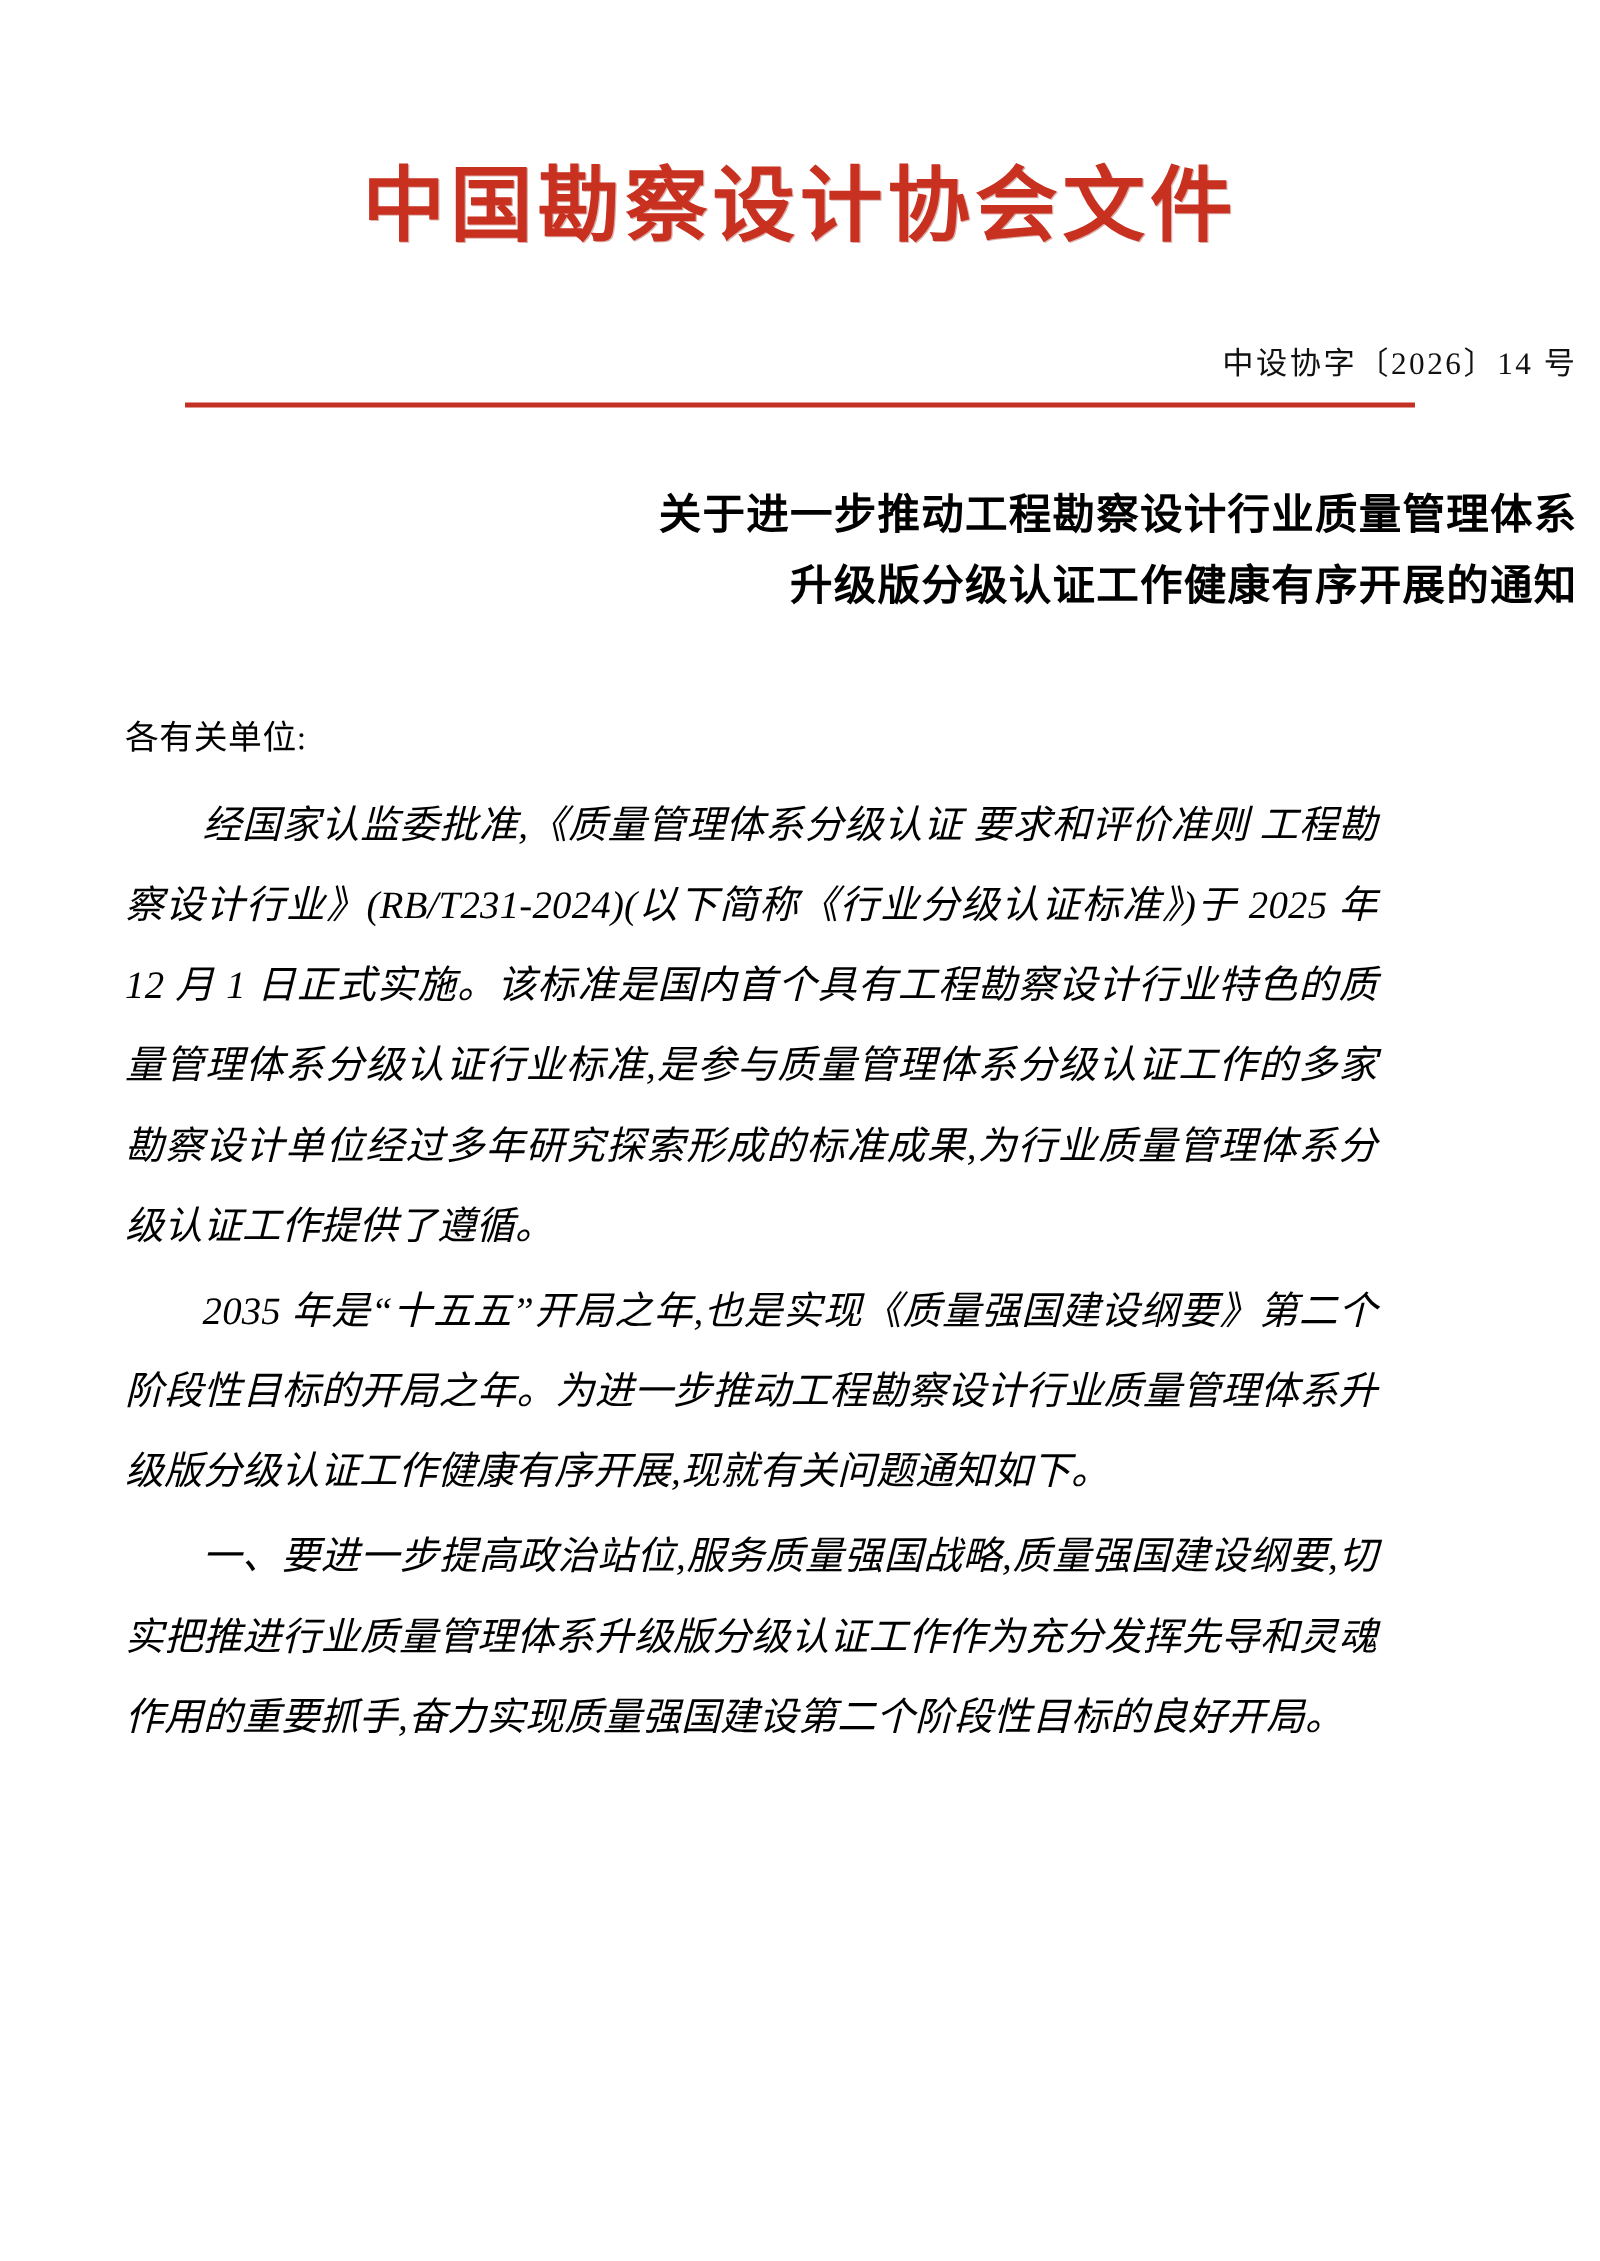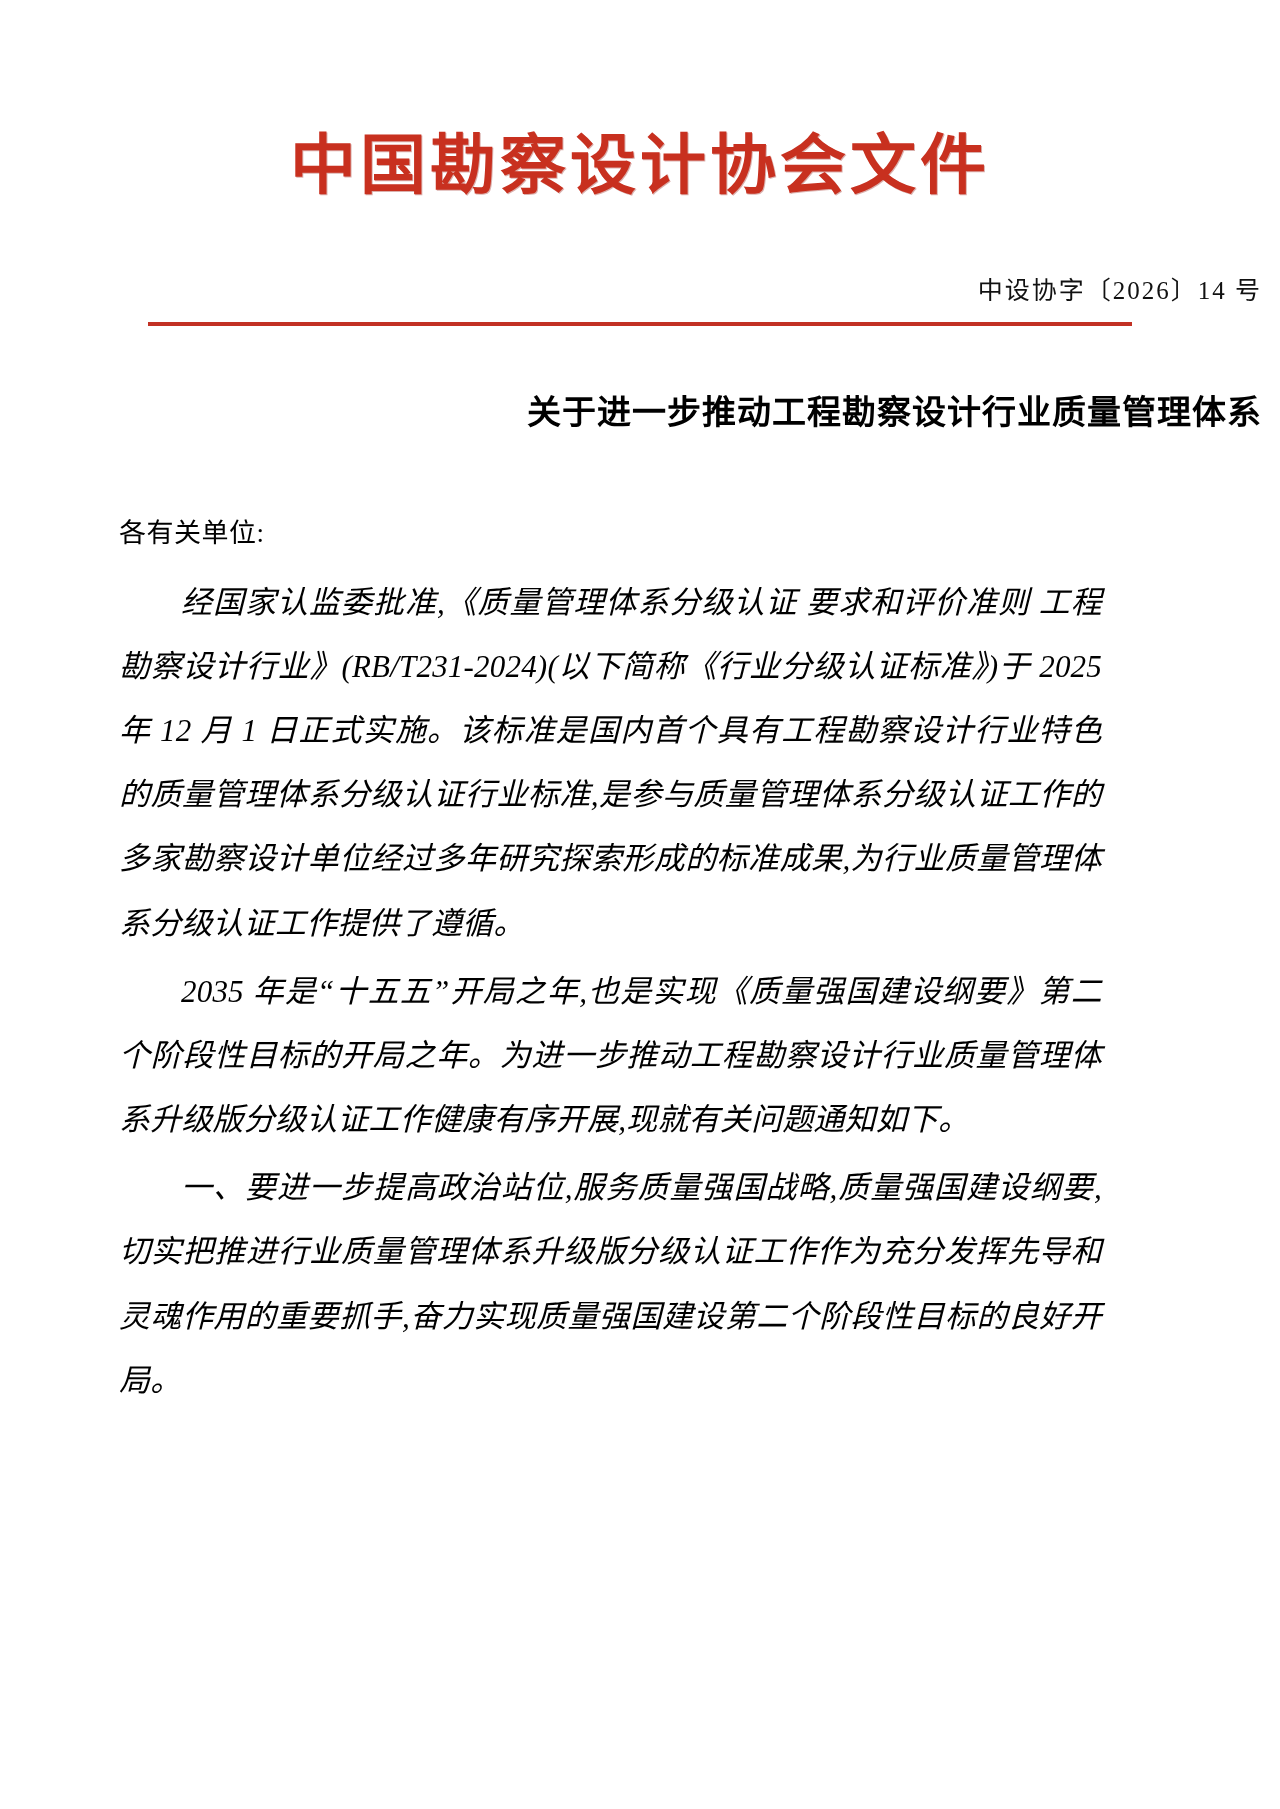--- a/index.html
+++ b/index.html
@@ -72,21 +72,20 @@
     line-height: 1.68;
     letter-spacing: 1px;
     color: #000000;
   }
   .doc-title .tline { display: block; }
 
   
   .body-block {
     margin-top: 72px;
     padding: 0 160px 0 82px;
-    margin-left: 19px;
   }
   .salutation {
     font-size: 27px;
     line-height: 1.55;
     letter-spacing: 0.5px;
     margin-bottom: 16px;
   }
   .para {
     font-size: 31px;
     line-height: 2.07;
@@ -110,20 +109,21 @@
   <div class="docnum-row">
     <span class="docnum">中设协字〔2026〕14 号</span>
   </div>
 
   <div class="red-rule-wrap">
     <div class="red-rule"></div>
   </div>
 
   <div class="doc-title">
     <span class="tline">关于进一步推动工程勘察设计行业质量管理体系</span>
+    <span class="tline">升级版分级认证工作健康有序开展的通知</span>
   </div>
 
   <div class="body-block">
     <div class="salutation">各有关单位:</div>
 
     <p class="para">经国家认监委批准,《质量管理体系分级认证 要求和评价准则 工程勘察设计行业》(RB/T231-2024)(以下简称《行业分级认证标准》)于 2025 年 12 月 1 日正式实施。该标准是国内首个具有工程勘察设计行业特色的质量管理体系分级认证行业标准,是参与质量管理体系分级认证工作的多家勘察设计单位经过多年研究探索形成的标准成果,为行业质量管理体系分级认证工作提供了遵循。</p>
 
     <p class="para">2035 年是“十五五”开局之年,也是实现《质量强国建设纲要》第二个阶段性目标的开局之年。为进一步推动工程勘察设计行业质量管理体系升级版分级认证工作健康有序开展,现就有关问题通知如下。</p>
 
     <p class="para">一、要进一步提高政治站位,服务质量强国战略,质量强国建设纲要,切实把推进行业质量管理体系升级版分级认证工作作为充分发挥先导和灵魂作用的重要抓手,奋力实现质量强国建设第二个阶段性目标的良好开局。</p>

